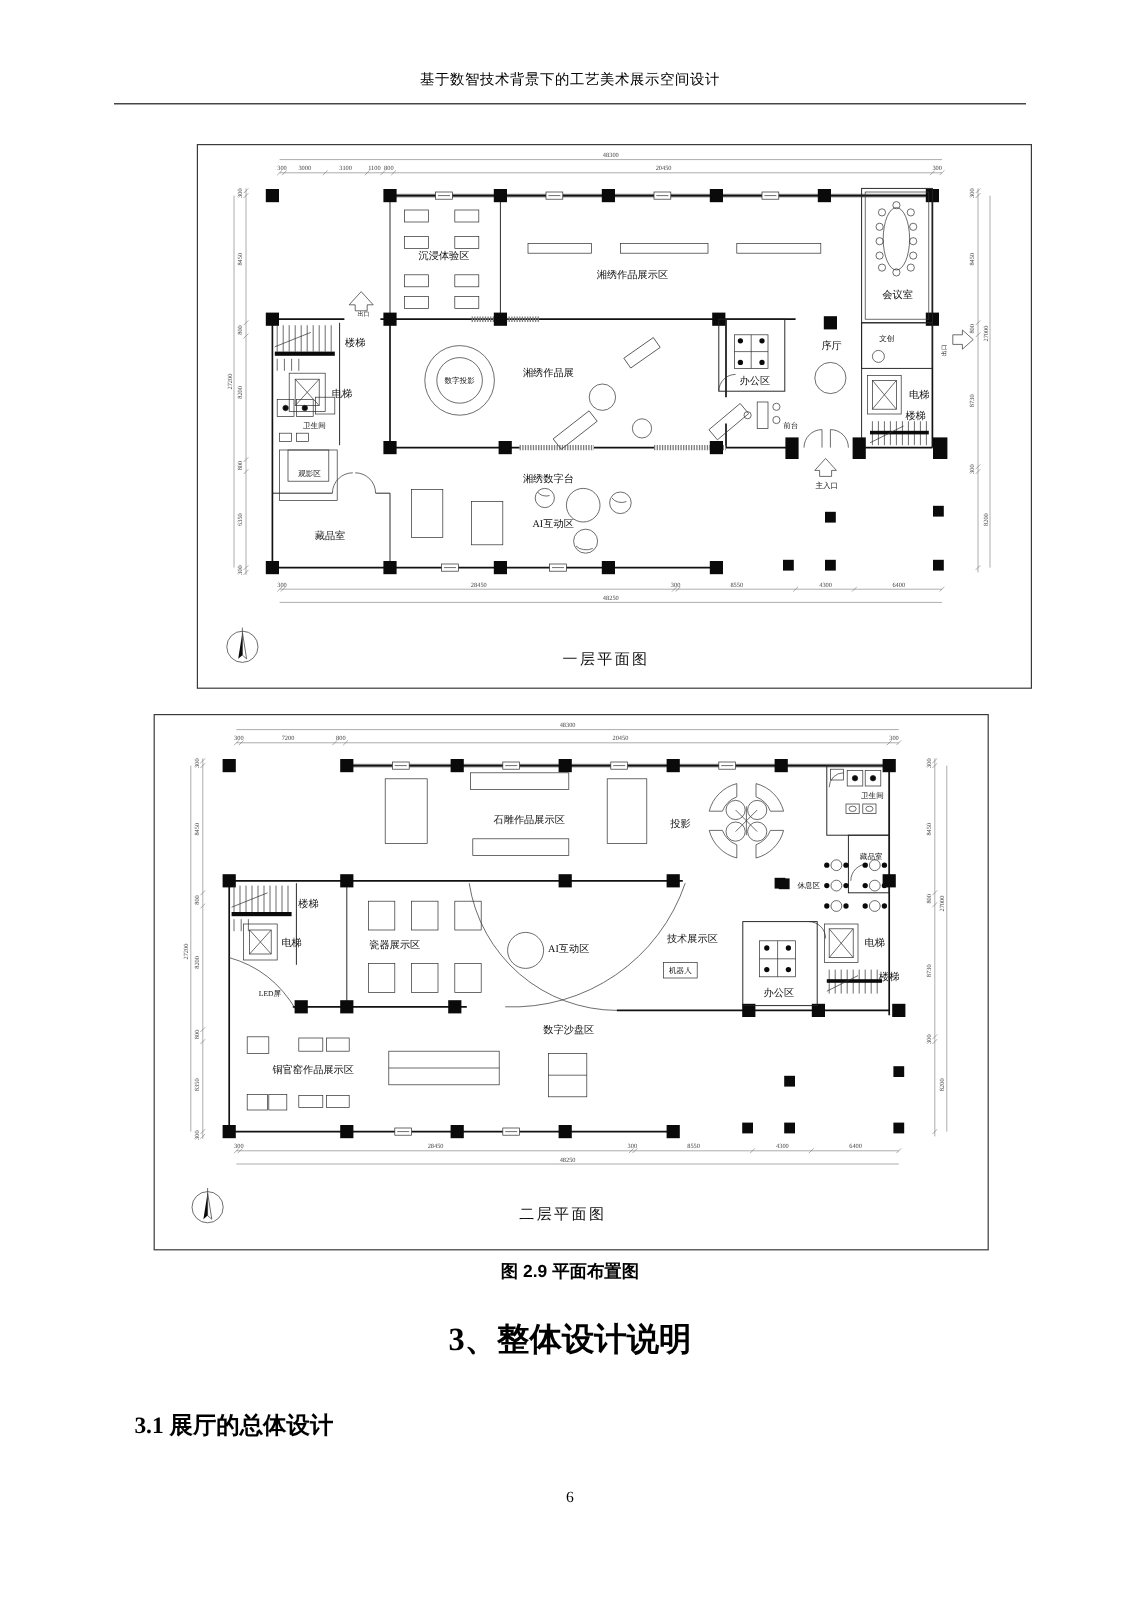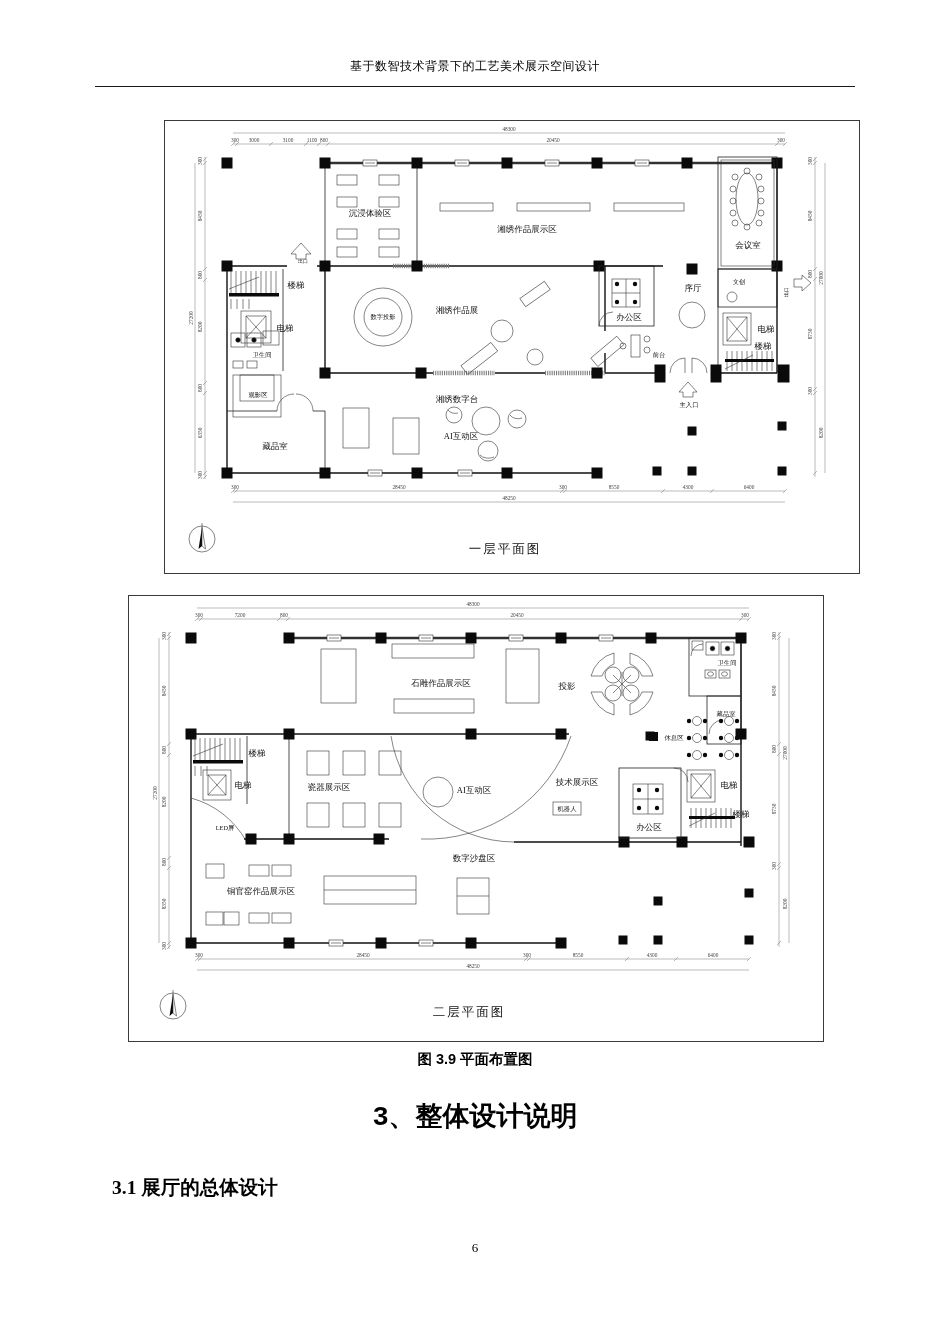--- a/index.html
+++ b/index.html
@@ -24,21 +24,21 @@
   .w2    { stroke:#222; stroke-width:0.8; fill:none; }
   .t     { stroke:#333; stroke-width:0.6; fill:none; }
   .gray  { stroke:#999; stroke-width:3.2; fill:none; }
   .hatch { stroke:#7d7d7d; stroke-width:4.5; stroke-dasharray:1.1 1.1; fill:none; }
   .col   { fill:#0a0a0a; }
   .dim   { stroke:#666; stroke-width:0.45; fill:none; }
   .win   { fill:#fff; stroke:#333; stroke-width:0.6; }
   .figure-caption { position:absolute; top:1050px; left:0; width:100%; text-align:center;
     font-weight:bold; font-size:14.5px; font-family:"Liberation Sans","DejaVu Sans",sans-serif; }
   .section-heading { position:absolute; top:1098px; left:0; width:100%; text-align:center;
-    font-weight:bold; font-size:27px; font-family:Liberation Mono, monospace; }
+    font-weight:bold; font-size:27px; font-family:Liberation Serif, serif; }
   .subsection-heading { position:absolute; top:1174px; left:112px;
     font-weight:bold; font-size:19.5px; font-family:Liberation Serif, serif; }
   .page-number { position:absolute; top:1240px; left:0; width:100%; text-align:center; font-size:13px; }
 </style>
 </head>
 <body>
 
 <div class="header-title">基于数智技术背景下的工艺美术展示空间设计</div>
 <div class="header-rule"></div>
 
@@ -547,16 +547,16 @@
     <text class="lbl" x="600" y="192">电梯</text>
     <text class="lbl" x="612" y="221">楼梯</text>
     <text class="lbl-s" x="96" y="234">LED屏</text>
     <text class="lbl" x="132" y="298">铜官窑作品展示区</text>
     <text class="lbl" x="345" y="265">数字沙盘区</text>
     <text class="cap" x="340" y="420">二层平面图</text>
   </g>
 </svg>
 </div>
 
-<div class="figure-caption">图 3.9 平面布置图</div>
+<div class="figure-caption">图 2.9 平面布置图</div>
 <div class="section-heading">3、整体设计说明</div>
 <div class="subsection-heading">3.1 展厅的总体设计</div>
 <div class="page-number">6</div>
 
 </body></html>

